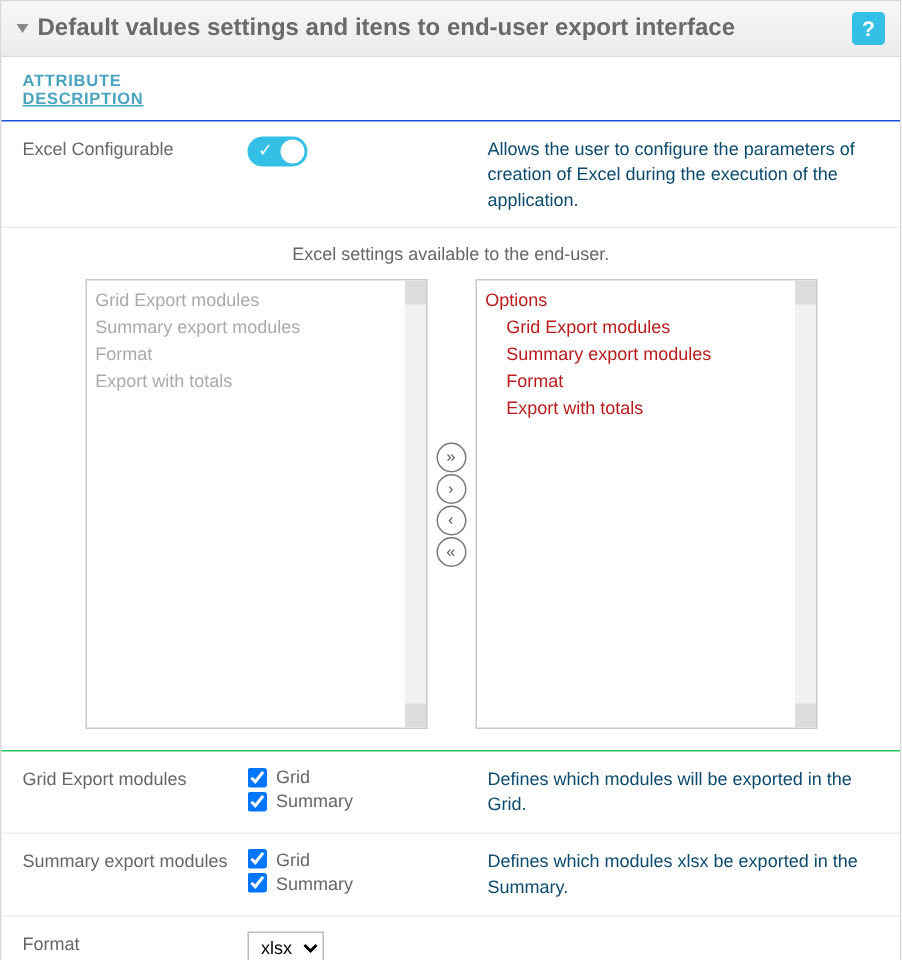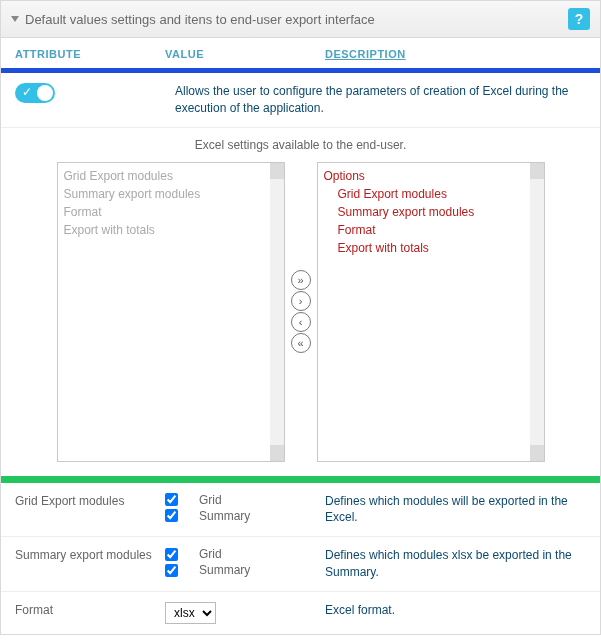--- a/index.html
+++ b/index.html
@@ -26,40 +26,41 @@
     align-items: center;
     gap: 6px;
   }
   .panel-header .tri {
     width: 0; height: 0;
     border-left: 4px solid transparent;
     border-right: 4px solid transparent;
     border-top: 6px solid #888;
   }
   .panel-header .title {
-    font-weight: normal;
+    font-weight: bold;
     color: #6a6a6a;
-    font-size: 13px;
+    font-size: 16px;
   }
   .help-btn {
     width: 22px; height: 22px;
     background: #34c0e6;
     color: #fff;
     border-radius: 3px;
     display: flex;
     align-items: center;
     justify-content: center;
     font-weight: bold;
     font-size: 14px;
     cursor: pointer;
   }
   .col-headers {
     display: flex;
     padding: 10px 14px 8px 14px;
-    border-bottom: 5px solid #1d4ed8;
+    border-bottom: 1px solid #1d4ed8;
+    flex-direction: column;
   }
   .col-headers div {
     color: #4aa3bf;
     font-size: 11px;
     letter-spacing: 0.5px;
     font-weight: bold;
   }
   .col-attr { width: 150px; }
   .col-val  { width: 160px; }
   .col-desc { flex: 1; text-decoration: underline; }
@@ -89,21 +90,21 @@
     top: 2px; right: 2px;
   }
   .toggle .check {
     position: absolute;
     left: 7px; top: 2px;
     color: #fff;
     font-size: 12px;
   }
   .dual-section {
     padding: 4px 14px 14px 14px;
-    border-bottom: 7px solid #22c55e;
+    border-bottom: 1px solid #22c55e;
   }
   .dual-caption {
     text-align: center;
     color: #666;
     padding: 6px 0 10px 0;
   }
   .dual-lists {
     display: flex;
     align-items: center;
     justify-content: center;
@@ -148,21 +149,21 @@
     align-items: center;
     justify-content: center;
     font-size: 11px;
     color: #555;
     cursor: pointer;
     background: transparent;
   }
   .cb-line {
     display: flex;
     align-items: center;
-    gap: 21px;
+    gap: 6px;
     margin-bottom: 2px;
   }
   .cb-line input { cursor: pointer; }
   .cb-line label { color: #666; cursor: pointer; }
   select.format {
     border: 1px solid #bbb;
     padding: 2px 4px;
     font-size: 12px;
     background: #fff;
     cursor: pointer;
@@ -178,25 +179,25 @@
       <div class="tri"></div>
       <div class="title">Default values settings and itens to end-user export interface</div>
     </div>
     <div class="help-btn">
       <span>?</span>
     </div>
   </div>
 
   <div class="col-headers">
     <div class="col-attr">ATTRIBUTE</div>
-    <div class="col-val">VALUE</div>
     <div class="col-desc">DESCRIPTION</div>
   </div>
 
   <div class="row">
+    <div class="attr">Excel Configurable</div>
     <div class="val">
       <div class="toggle">
         <span class="check">✓</span>
         <div class="knob"></div>
       </div>
     </div>
     <div class="desc">Allows the user to configure the parameters of creation of Excel during the execution of the application.</div>
   </div>
 
   <div class="dual-section">
@@ -243,21 +244,21 @@
     <div class="val">
       <div class="cb-line">
         <input type="checkbox" checked="" style="">
         <label>Grid</label>
       </div>
       <div class="cb-line">
         <input type="checkbox" checked="" style="">
         <label>Summary</label>
       </div>
     </div>
-    <div class="desc">Defines which modules will be exported in the Excel.</div>
+    <div class="desc">Defines which modules will be exported in the Grid.</div>
   </div>
 
   <div class="row">
     <div class="attr">Summary export modules</div>
     <div class="val">
       <div class="cb-line">
         <input type="checkbox" checked="" style="">
         <label>Grid</label>
       </div>
       <div class="cb-line">
@@ -268,16 +269,15 @@
     <div class="desc">Defines which modules xlsx be exported in the Summary.</div>
   </div>
 
   <div class="row">
     <div class="attr">Format</div>
     <div class="val">
       <select class="format">
         <option>xlsx</option>
       </select>
     </div>
-    <div class="desc">Excel format.</div>
   </div>
 
 </div>
 
 </body></html>

